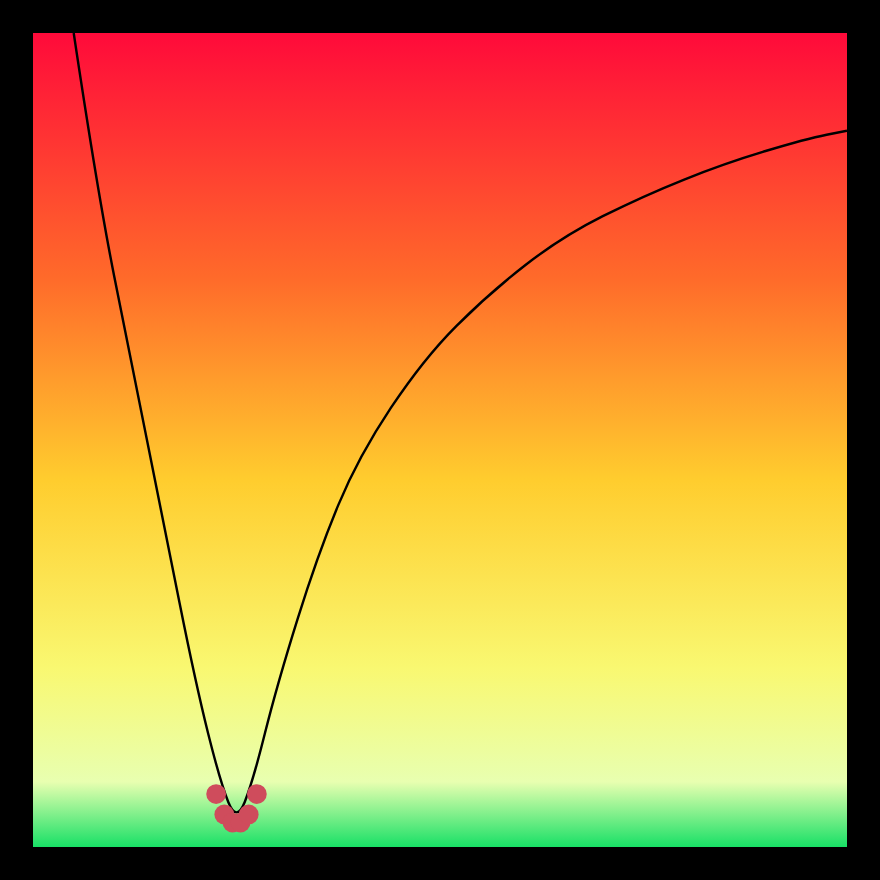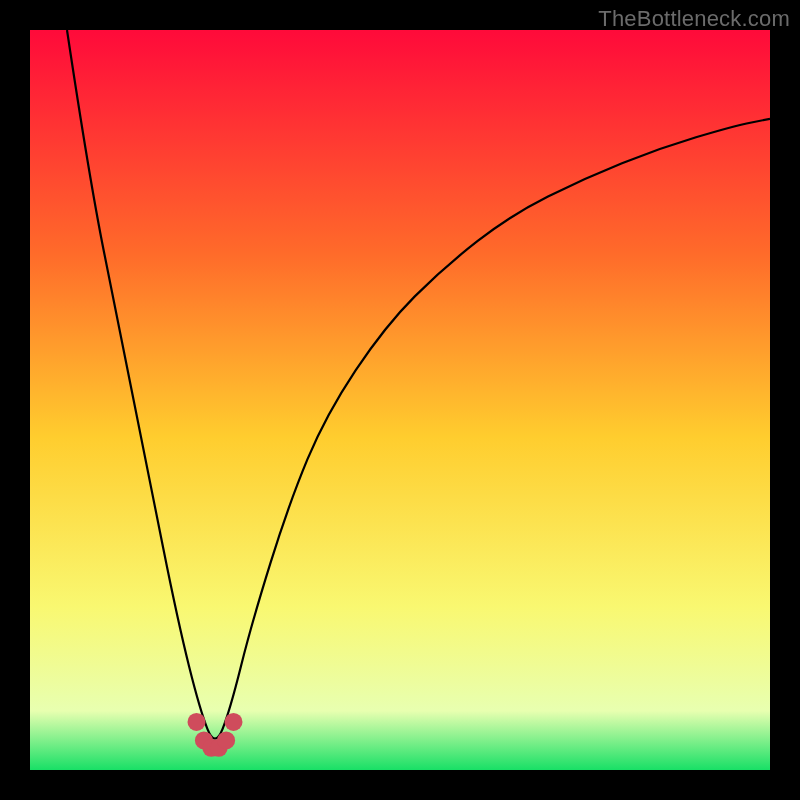--- a/index.html
+++ b/index.html
@@ -41,21 +41,20 @@
     font-weight: 400;
     letter-spacing: 0.2px;
     user-select: none;
   }
 </style>
 </head>
 <body>
 
 <div class="frame">
 
-  <div class="watermark">TheBottleneck.com</div>
 
   <div class="plot-area">
     <svg id="chart-svg" viewBox="0 0 740 740">
       <defs>
         <linearGradient id="bg-grad" x1="0" y1="0" x2="0" y2="1">
           <stop id="g0" offset="0%" stop-color="#ff0a3a"></stop>
           <stop id="g1" offset="30%" stop-color="#ff6a2a"></stop>
           <stop id="g2" offset="55%" stop-color="#ffcd2e"></stop>
           <stop id="g3" offset="78%" stop-color="#f9f871"></stop>
           <stop id="g4" offset="92%" stop-color="#e8ffb0"></stop>

